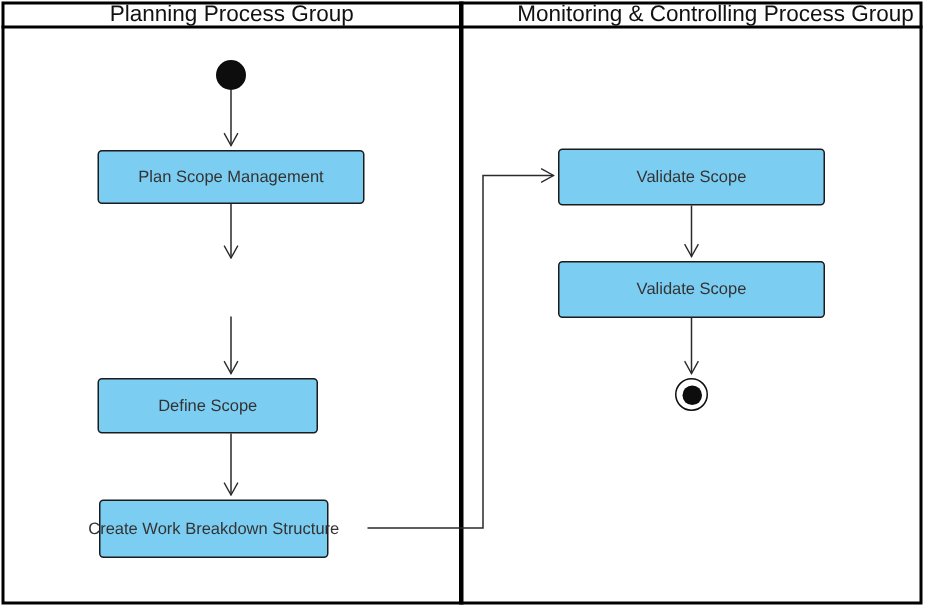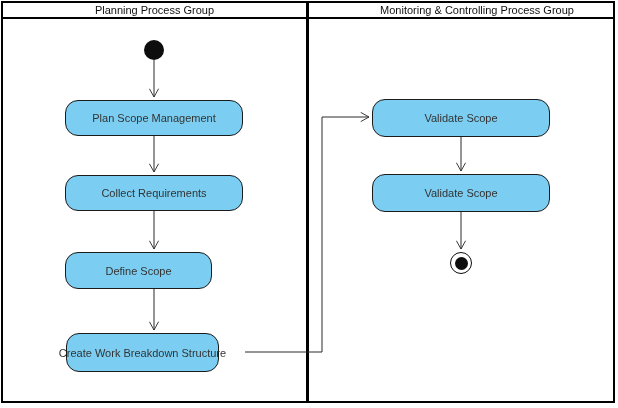--- a/index.html
+++ b/index.html
@@ -14,31 +14,31 @@
   .header-line{
     position:absolute;left:1px;top:17px;width:614px;height:2px;
     background:var(--frame,#000);
   }
   .lane-divider{
     position:absolute;left:306px;top:1px;width:3px;height:402px;
     background:var(--frame,#000);
   }
   .lane-title{
     position:absolute;top:3px;height:31px;line-height:14px;
-    text-align:center;font-size:11px;color:#111;white-space:nowrap;
+    text-align:center;font-size:15px;color:#111;white-space:nowrap;
   }
   .lane-title.left{left:3px;width:303px;}
   .lane-title.right{left:309px;width:304px;margin-left:16px;}
   .edges{position:absolute;left:0;top:0;width:618px;height:408px;pointer-events:none;}
   .edges path{stroke:var(--line,#2a2a2a);stroke-width:1;fill:none;}
   .node{
     position:absolute;box-sizing:border-box;
     background:var(--activity-fill,#7BCEF2);
     border:1.5px solid var(--activity-border,#1b1b1b);
-    border-radius:13px;
+    border-radius:3px;
     display:flex;align-items:center;justify-content:center;
     font-size:11px;color:#333;cursor:default;
   }
   .node span{white-space:nowrap;}
   .start-node{
     position:absolute;left:144px;top:40px;width:20px;height:20px;
     border-radius:50%;background:#0d0d0d;
   }
   .end-node{
     position:absolute;left:450px;top:252px;width:22px;height:22px;
@@ -73,23 +73,20 @@
     <path d="M461,137 L461,171" marker-end="url(#openv)"></path>
     <path d="M461,212 L461,249" marker-end="url(#openv)"></path>
   </svg>
 
   <div class="start-node"></div>
 
   <div class="node" style="left:65px;top:100px;width:178px;height:36px">
     <span>Plan Scope Management</span>
   </div>
 
-  <div class="node" style="left:65px;top:175px;width:178px;height:36px">
-    <span>Collect Requirements</span>
-  </div>
 
   <div class="node" style="left:65px;top:252px;width:147px;height:37px">
     <span>Define Scope</span>
   </div>
 
   <div class="node" style="left:66px;top:333px;width:153px;height:39px">
     <span>Create Work Breakdown Structure</span>
   </div>
 
   <div class="node" style="left:372px;top:99px;width:178px;height:38px">

